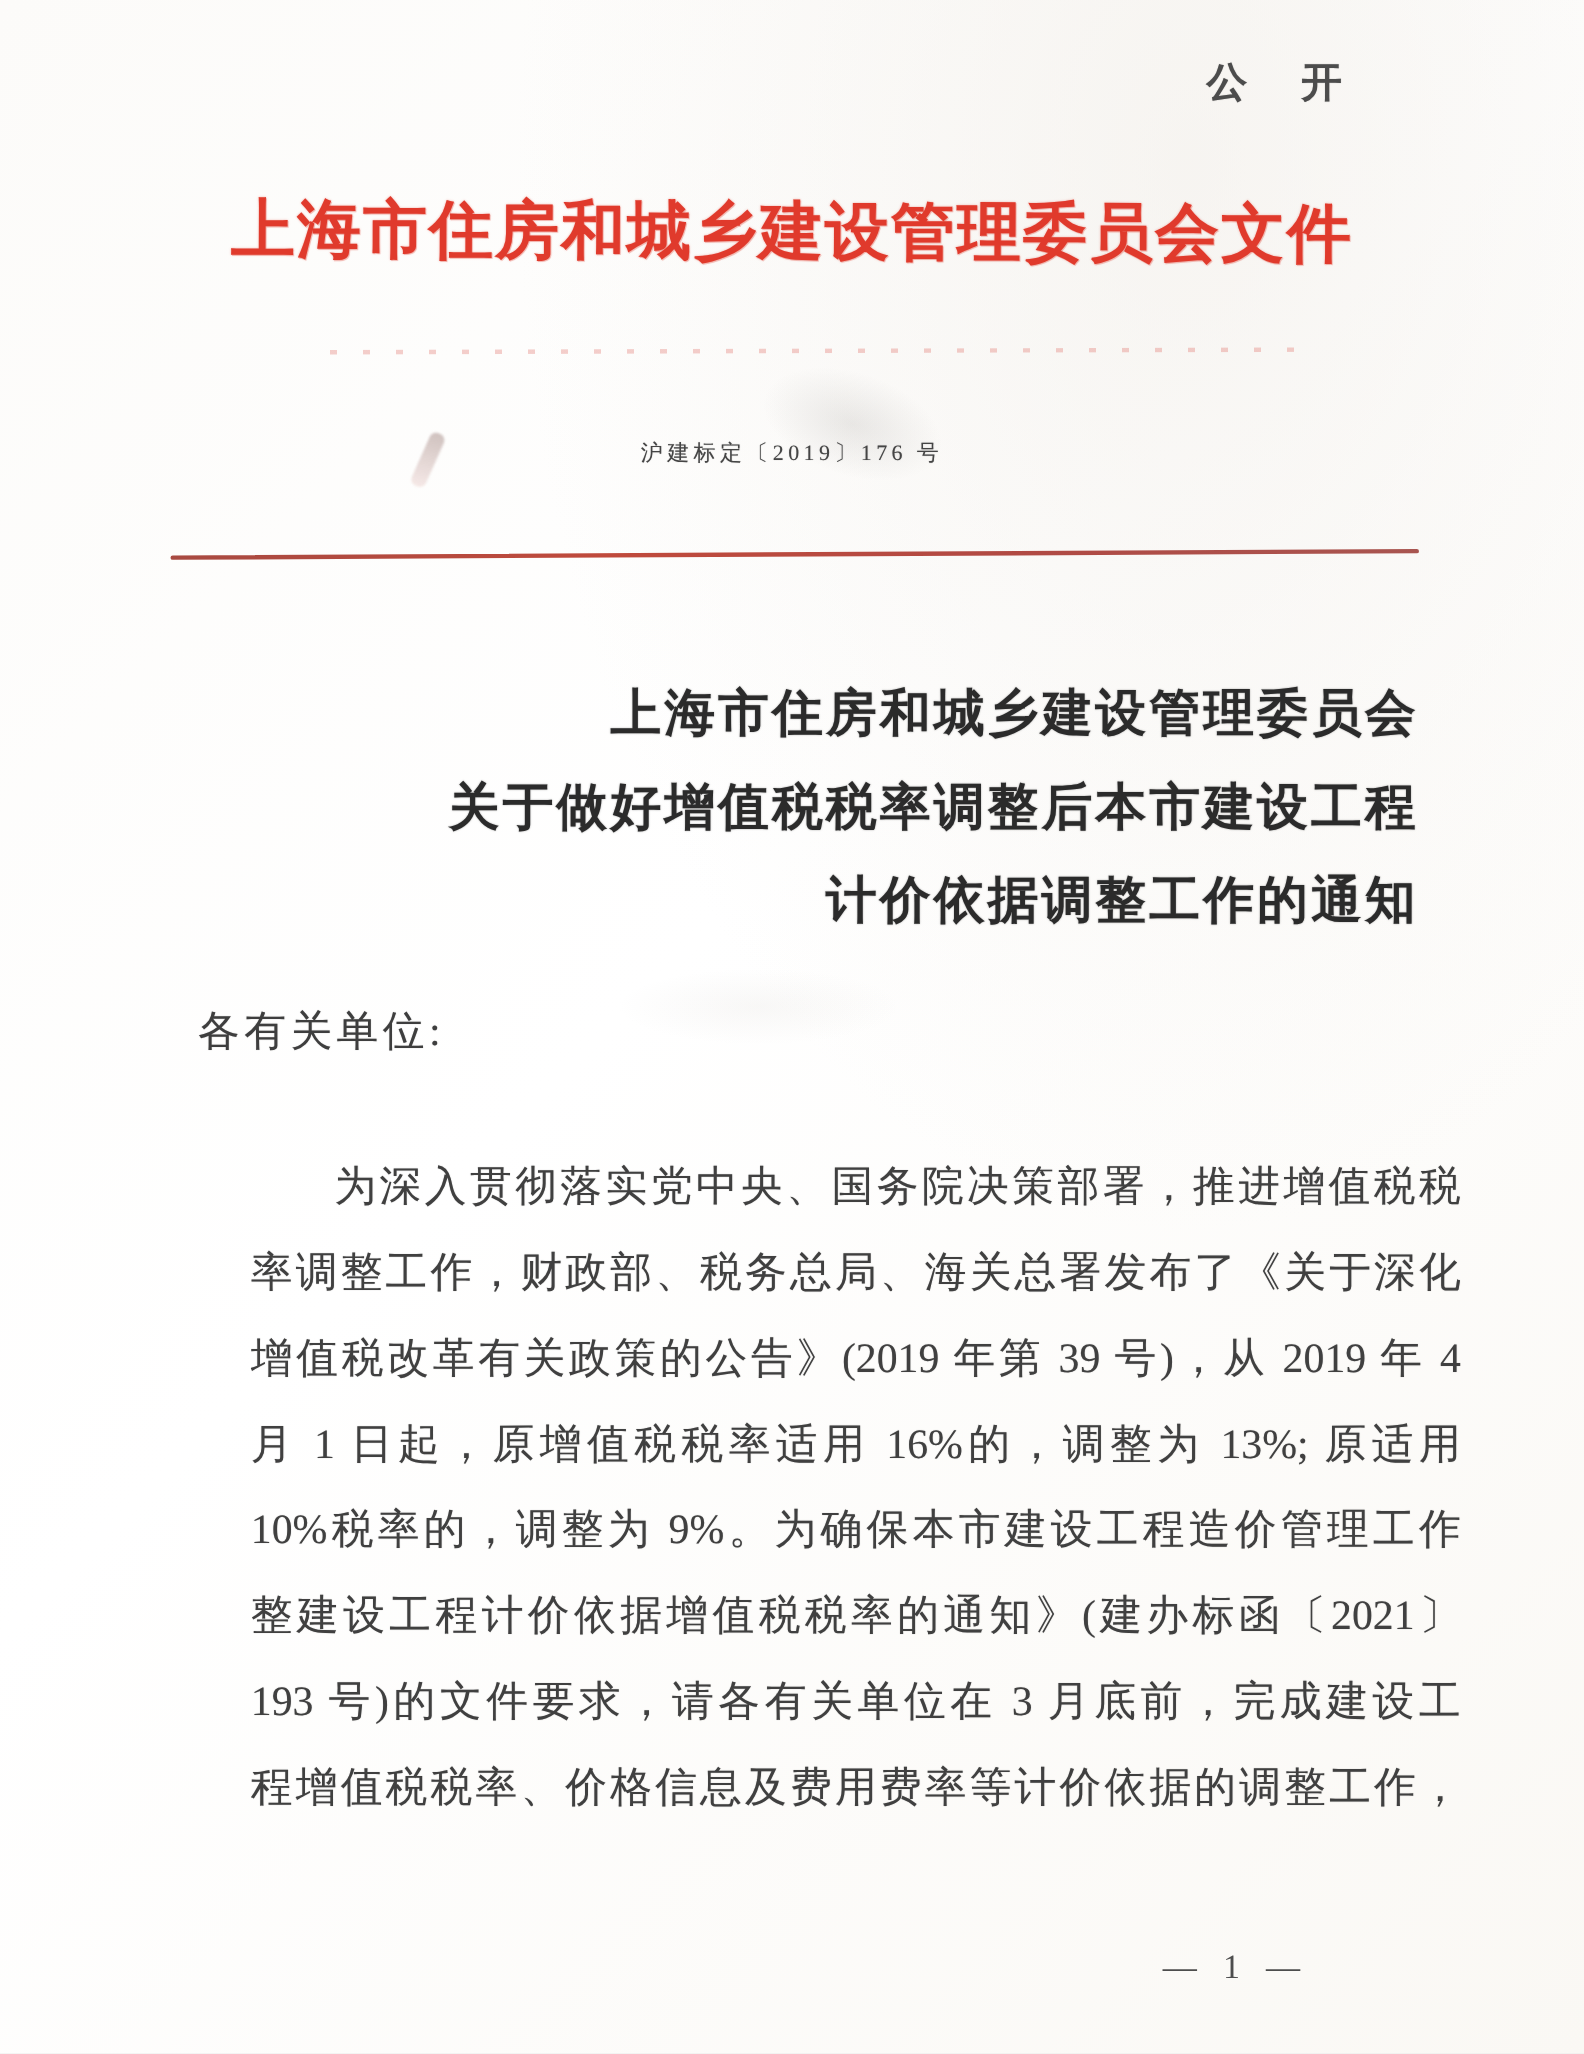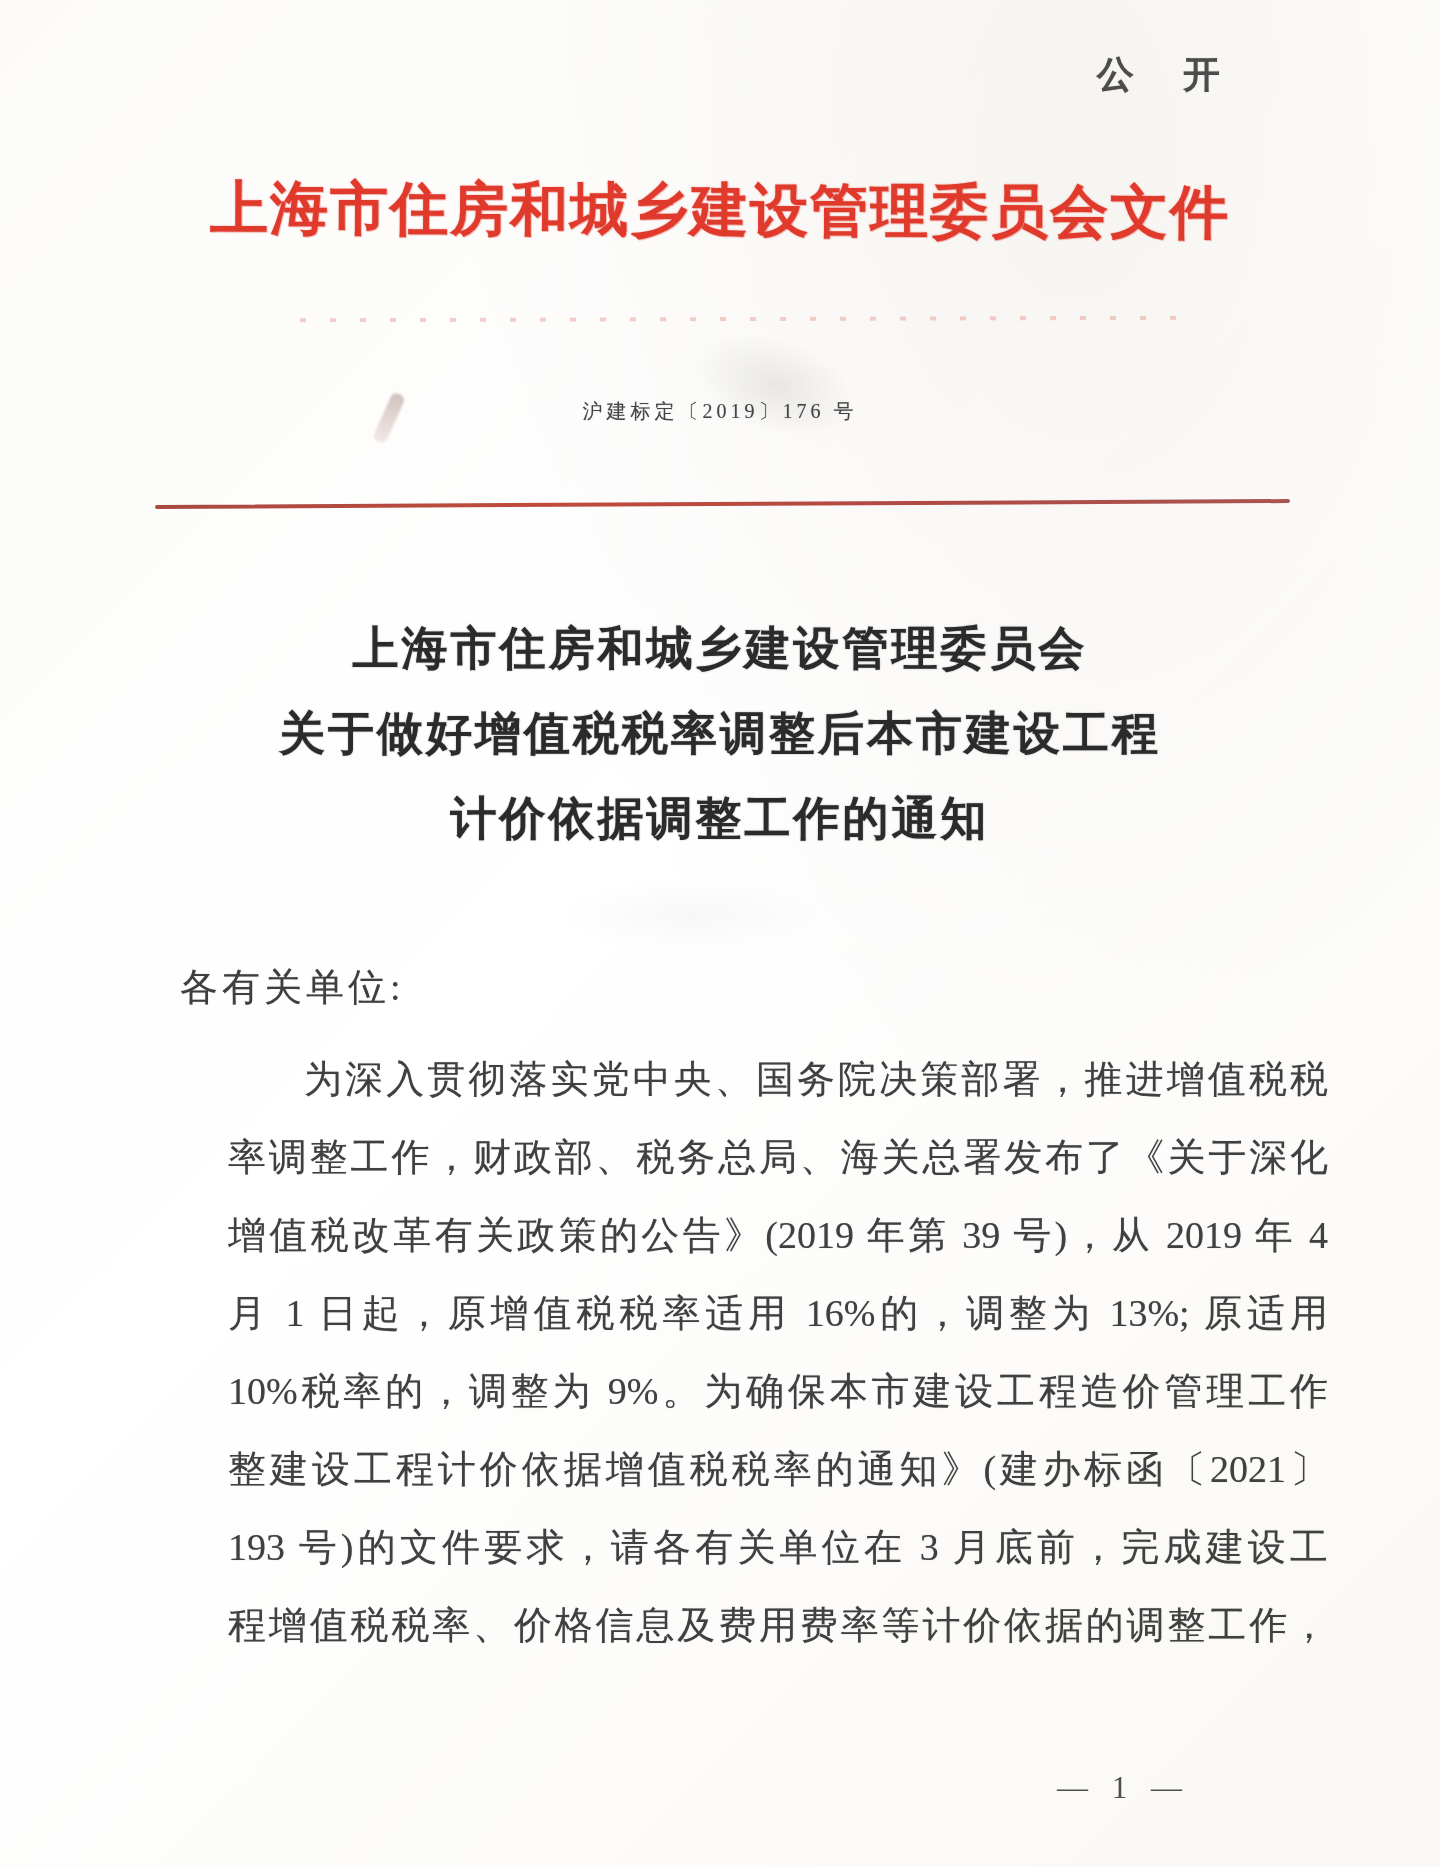--- a/index.html
+++ b/index.html
@@ -62,24 +62,24 @@
   }
 
   .title {
     position:absolute; top:606px; left:150px; width:1140px;
     text-align:center;
     font-weight:700;
     font-size:46px; line-height:85px; letter-spacing:3px;
     color:#2b2b2b;
     text-shadow:0 0 1.5px rgba(40,40,40,.5);
   }
-  .title-line { white-space:nowrap; }
+  .title-line { white-space:nowrap;text-align:right; }
 
   .salutation {
-    position:absolute; top:962px; left:180px;
+    position:absolute; top:912px; left:180px;
     font-size:38px; letter-spacing:4px;
     color:#3e3e3e;
     text-shadow:0 0 1px rgba(60,60,60,.4);
   }
 
   .body-text {
     position:absolute; top:1040px; left:180px; width:1100px;
     font-size:38px; line-height:78px;
     color:#404040;
     text-shadow:0 0 1px rgba(64,64,64,.4);

